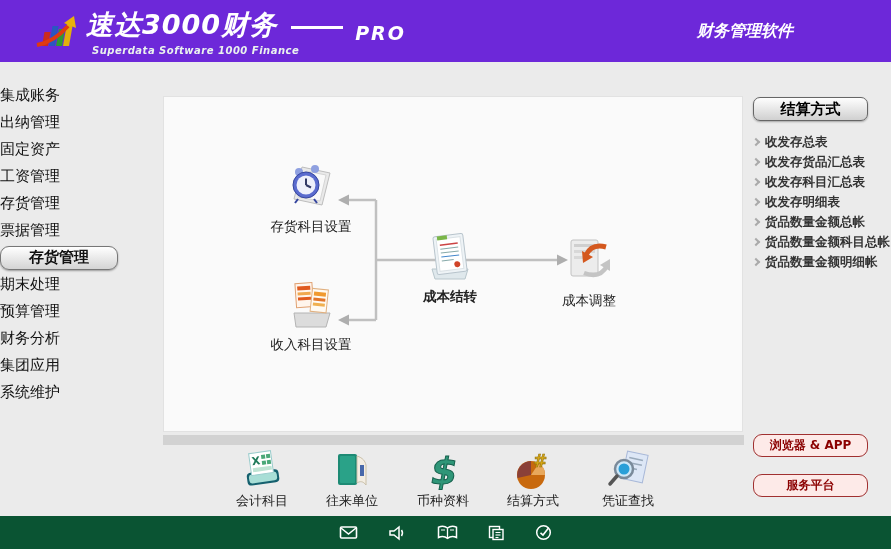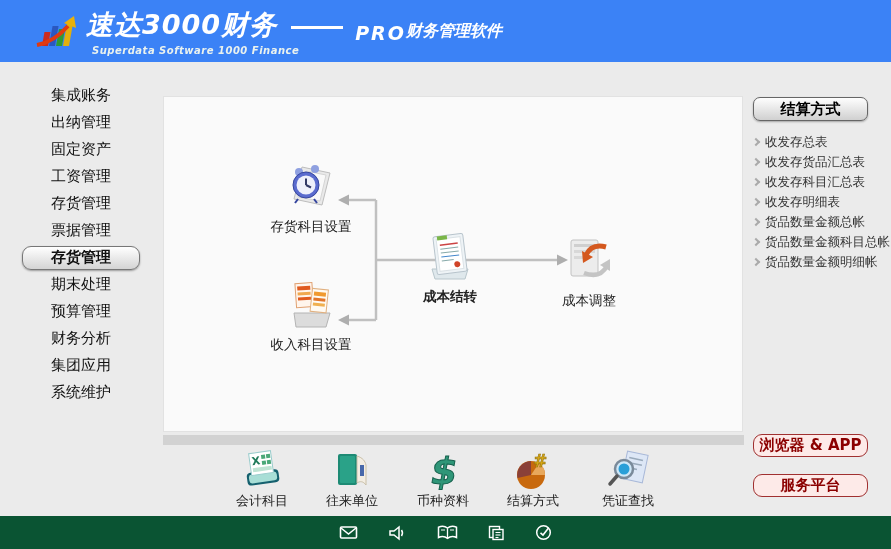--- a/index.html
+++ b/index.html
@@ -3,38 +3,38 @@
 <meta charset="utf-8">
 <style>
   * { margin:0; padding:0; box-sizing:border-box; }
   html,body { background:#555; }
   .app {
     position:relative; width:891px; height:549px; overflow:hidden;
     background:#ebebeb; font-family:"DejaVu Sans", sans-serif;
   }
   
   .header {
-    height:62px; background:#3b82f6; display:flex; align-items:center;
-    justify-content:flex-start;
+    height:62px; background:#6d28d9; display:flex; align-items:center;
+    justify-content:space-between;
   }
   .logo-block { display:flex; align-items:flex-start; padding-left:34px; }
   .logo-icon { margin-top:6px; margin-right:6px; }
   .logo-text { color:#fff; font-style:italic; }
   .logo-line1 { display:flex; align-items:center; }
   .logo-title { font-size:27px; font-weight:bold; letter-spacing:1px; }
   .logo-dash { width:52px; height:3px; background:#fff; margin:4px 12px 0 14px; }
   .logo-pro { font-size:19px; font-weight:bold; letter-spacing:2px; margin-top:16px; }
   .logo-sub { font-size:10px; font-weight:bold; margin-left:6px; margin-top:1px; color:#eaf2ee; letter-spacing:.5px; }
   .header-right { color:#fff; font-style:italic; font-weight:bold; font-size:16px; padding-right:98px; }
 
   
   .bodyrow { display:flex; height:454px; }
 
   .sidebar { width:162px; padding-top:20px; flex:none; }
-  .side-item { height:27px; display:flex; align-items:center; justify-content:center;
+  .side-item { height:27px; display:flex; align-items:center; justify-content:flex-start;
     font-size:15px; color:#111; cursor:pointer; }
   .side-item .sel-btn {
     width:118px; height:24px; display:flex; align-items:center; justify-content:center;
     border:1px solid #777; border-radius:9px;
     background:linear-gradient(#ffffff,#d4d4d4);
     box-shadow:0 1px 2px rgba(0,0,0,.35);
     font-weight:bold; font-size:15px;
   }
 
   .main { width:583px; position:relative; flex:none; }
@@ -56,29 +56,29 @@
   .rightpanel { width:146px; position:relative; flex:none; }
   .report-btn {
     position:absolute; top:35px; left:8px; width:115px; height:24px;
     display:flex; align-items:center; justify-content:center;
     border:1px solid #666; border-radius:7px;
     background:linear-gradient(#fefefe,#d0d0d0);
     box-shadow:0 1px 2px rgba(0,0,0,.3);
     font-weight:bold; font-size:15px; color:#000; cursor:pointer;
   }
   .report-list { position:absolute; top:70px; left:6px; }
-  .report-item { display:flex; align-items:center; height:20px; cursor:pointer; }
+  .report-item { display:flex; align-items:center; height:20px; cursor:pointer;font-weight:bold; }
   .chev { width:6px; height:6px; border-top:2px solid #aaa; border-right:2px solid #aaa;
     transform:rotate(45deg); margin:0 6px 0 2px; flex:none; }
   .report-label { font-size:12.5px; color:#333; white-space:nowrap; }
   .panel-actions { position:absolute; top:372px; left:8px; }
   .pink-btn {
     width:115px; height:23px; display:flex; align-items:center; justify-content:center;
     border:1px solid #a03030; border-radius:9px; background:#fdeae8;
-    color:#8b0000; font-weight:bold; font-size:15px; cursor:pointer;
+    color:#8b0000; font-weight:bold; font-size:12px; cursor:pointer;
   }
   .pink-btn + .pink-btn { margin-top:17px; }
 
   
   .footer { height:33px; background:#0a5433; display:flex; align-items:center;
     justify-content:center; gap:30px; }
   .foot-icon { cursor:pointer; display:flex; }
 </style>
 </head>
 <body>

